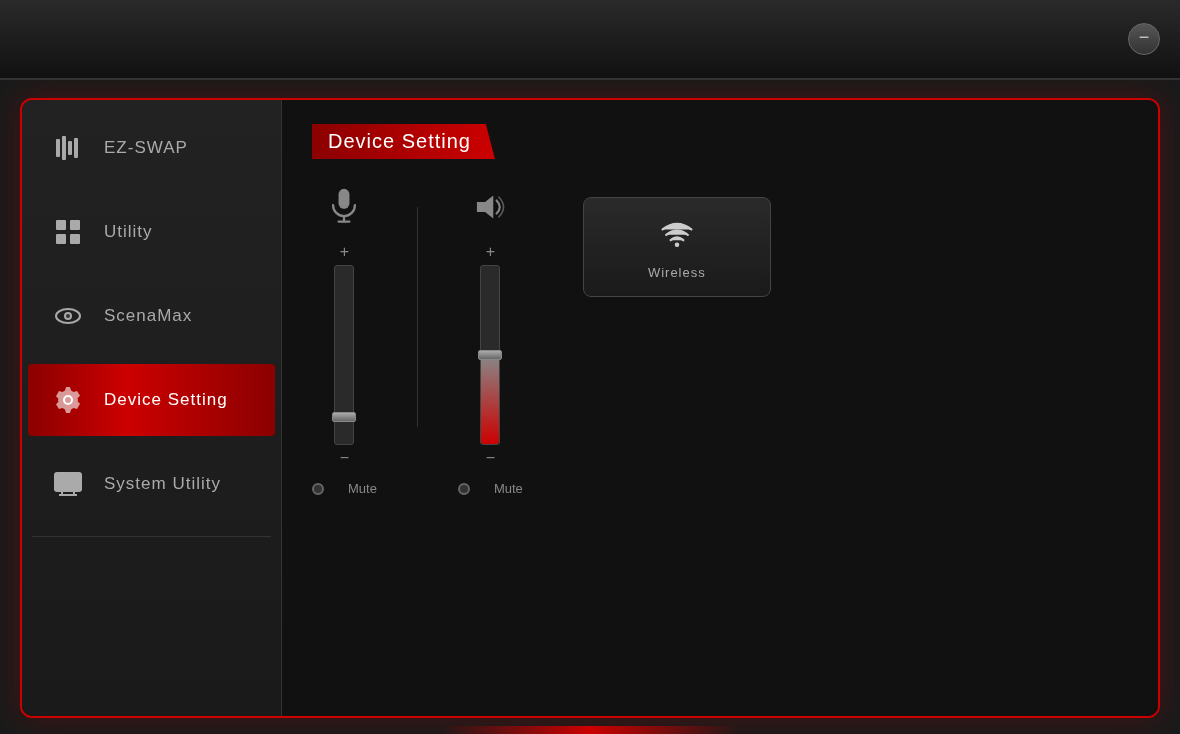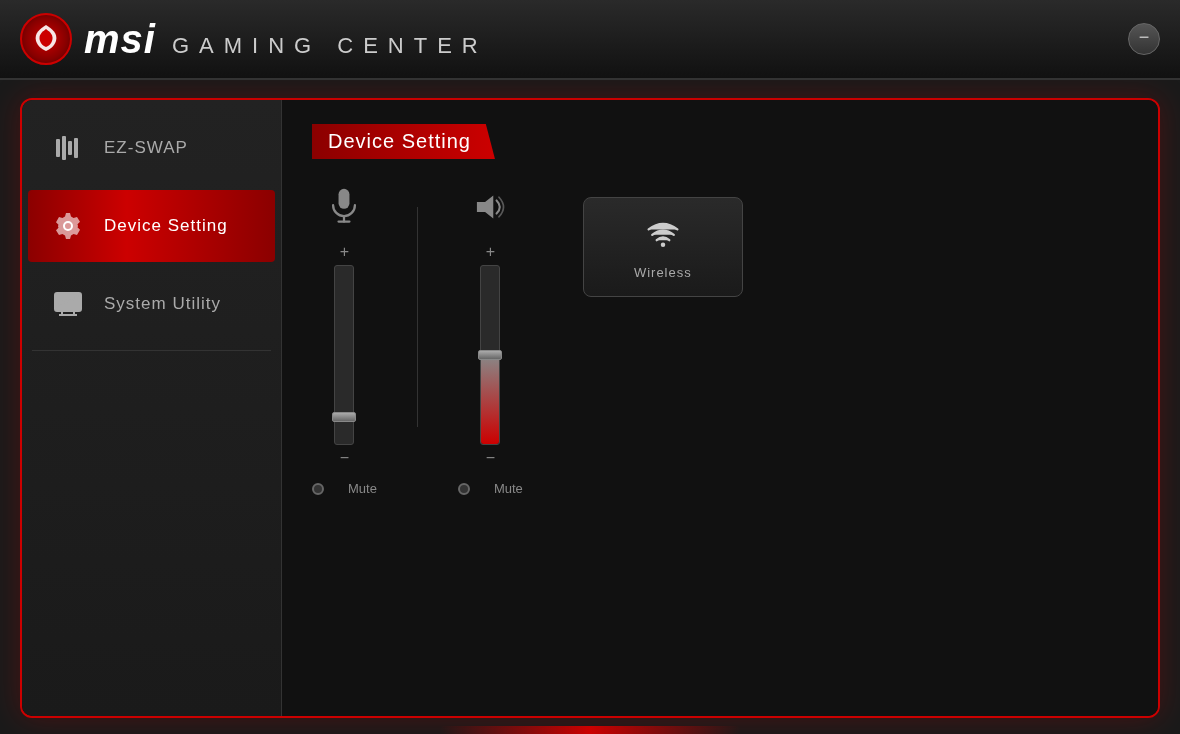--- a/index.html
+++ b/index.html
@@ -93,21 +93,21 @@
     
     .sidebar {
       width: 260px;
       min-width: 260px;
       background: linear-gradient(180deg, #222 0%, #1a1a1a 100%);
       border-right: 1px solid #333;
       border-radius: 10px 0 0 10px;
       padding: 10px 0;
       display: flex;
       flex-direction: column;
-      gap: 2px;
+      gap: 8px;
     }
 
     .sidebar-item {
       display: flex;
       align-items: center;
       gap: 18px;
       padding: 18px 22px;
       cursor: pointer;
       transition: background 0.2s;
       border-radius: 4px;
@@ -300,21 +300,21 @@
     
     .button-grid {
       display: flex;
       gap: 16px;
       align-self: flex-start;
       margin-top: 10px;
       margin-left: 20px;
     }
 
     .feature-btn {
-      width: 160px;
+      width: 188px;
       height: 100px;
       background: linear-gradient(180deg, #2a2a2a 0%, #1a1a1a 100%);
       border: 1px solid #444;
       border-radius: 8px;
       display: flex;
       flex-direction: column;
       align-items: center;
       justify-content: center;
       gap: 10px;
       cursor: pointer;
@@ -342,32 +342,20 @@
       width: 300px;
       height: 8px;
       background: linear-gradient(90deg, transparent, #c00, transparent);
       border-radius: 4px 4px 0 0;
     }
   </style>
 </head>
 <body>
 
 <div class="titlebar">
-  <div class="logo-area">
-    <div class="msi-dragon">
-      <svg viewBox="0 0 36 36" fill="none" xmlns="http://www.w3.org/2000/svg">
-        <path d="M18 4 C12 8, 6 12, 8 20 C10 26, 14 28, 18 30 C22 28, 26 26, 28 20 C30 12, 24 8, 18 4Z" fill="#fff" opacity="0.9"></path>
-        <path d="M18 8 C14 11, 10 14, 12 20 C13 23, 15 25, 18 26 C21 25, 23 23, 24 20 C26 14, 22 11, 18 8Z" fill="#c00"></path>
-      </svg>
-    </div>
-    <div style="display:flex; align-items:baseline; gap:8px;">
-      <span style="color:#fff; font-size:40px; font-weight:900; font-style:italic; letter-spacing:1px;">msi</span>
-      <span class="title-sub">GAMING CENTER</span>
-    </div>
-  </div>
   <div class="minimize-btn">
     <span>−</span>
   </div>
 </div>
 
 <div class="main-container">
 
   <div class="sidebar">
 
     <div class="sidebar-item">
@@ -375,21 +363,42 @@
         <svg viewBox="0 0 30 30" xmlns="http://www.w3.org/2000/svg">
           <rect x="3" y="6" width="4" height="18" rx="1"></rect>
           <rect x="9" y="3" width="4" height="24" rx="1"></rect>
           <rect x="15" y="8" width="4" height="14" rx="1"></rect>
           <rect x="21" y="5" width="4" height="20" rx="1"></rect>
         </svg>
       </div>
       <span class="sidebar-label">EZ-SWAP</span>
     </div>
 
-
+    <div class="sidebar-item">
+      <div class="sidebar-icon">
+        <svg viewBox="0 0 30 30" xmlns="http://www.w3.org/2000/svg">
+          <rect x="3" y="3" width="10" height="10" rx="1"></rect>
+          <rect x="17" y="3" width="10" height="10" rx="1"></rect>
+          <rect x="3" y="17" width="10" height="10" rx="1"></rect>
+          <rect x="17" y="17" width="10" height="10" rx="1"></rect>
+        </svg>
+      </div>
+      <span class="sidebar-label">Utility</span>
+    </div>
+
+    <div class="sidebar-item">
+      <div class="sidebar-icon">
+        <svg viewBox="0 0 30 30" xmlns="http://www.w3.org/2000/svg">
+          <ellipse cx="15" cy="15" rx="12" ry="7" stroke="#aaa" stroke-width="2" fill="none"></ellipse>
+          <circle cx="15" cy="15" r="4" fill="#aaa"></circle>
+          <circle cx="15" cy="15" r="2" fill="#333"></circle>
+        </svg>
+      </div>
+      <span class="sidebar-label">ScenaMax</span>
+    </div>
 
     <div class="sidebar-item active">
       <div class="sidebar-icon">
         <svg viewBox="0 0 30 30" xmlns="http://www.w3.org/2000/svg" fill="#fff">
           <path d="M15 10a5 5 0 100 10A5 5 0 0015 10zm0 2a3 3 0 110 6 3 3 0 010-6z"></path>
           <path d="M13 2l-1 3.5a9 9 0 00-2.5 1.5L6 6l-3 5.2 2.5 2.5A9 9 0 005 15a9 9 0 00.5 1.8L3 19.2 6 24l3.5-1a9 9 0 002.5 1.5L13 28h4l1-3.5A9 9 0 0020.5 23L24 24l3-5.2-2.5-2.5A9 9 0 0025 15a9 9 0 00-.5-1.8L27 10.8 24 6l-3.5 1A9 9 0 0018 5.5L17 2h-4z" opacity="0.6"></path>
         </svg>
       </div>
       <span class="sidebar-label">Device Setting</span>
     </div>

